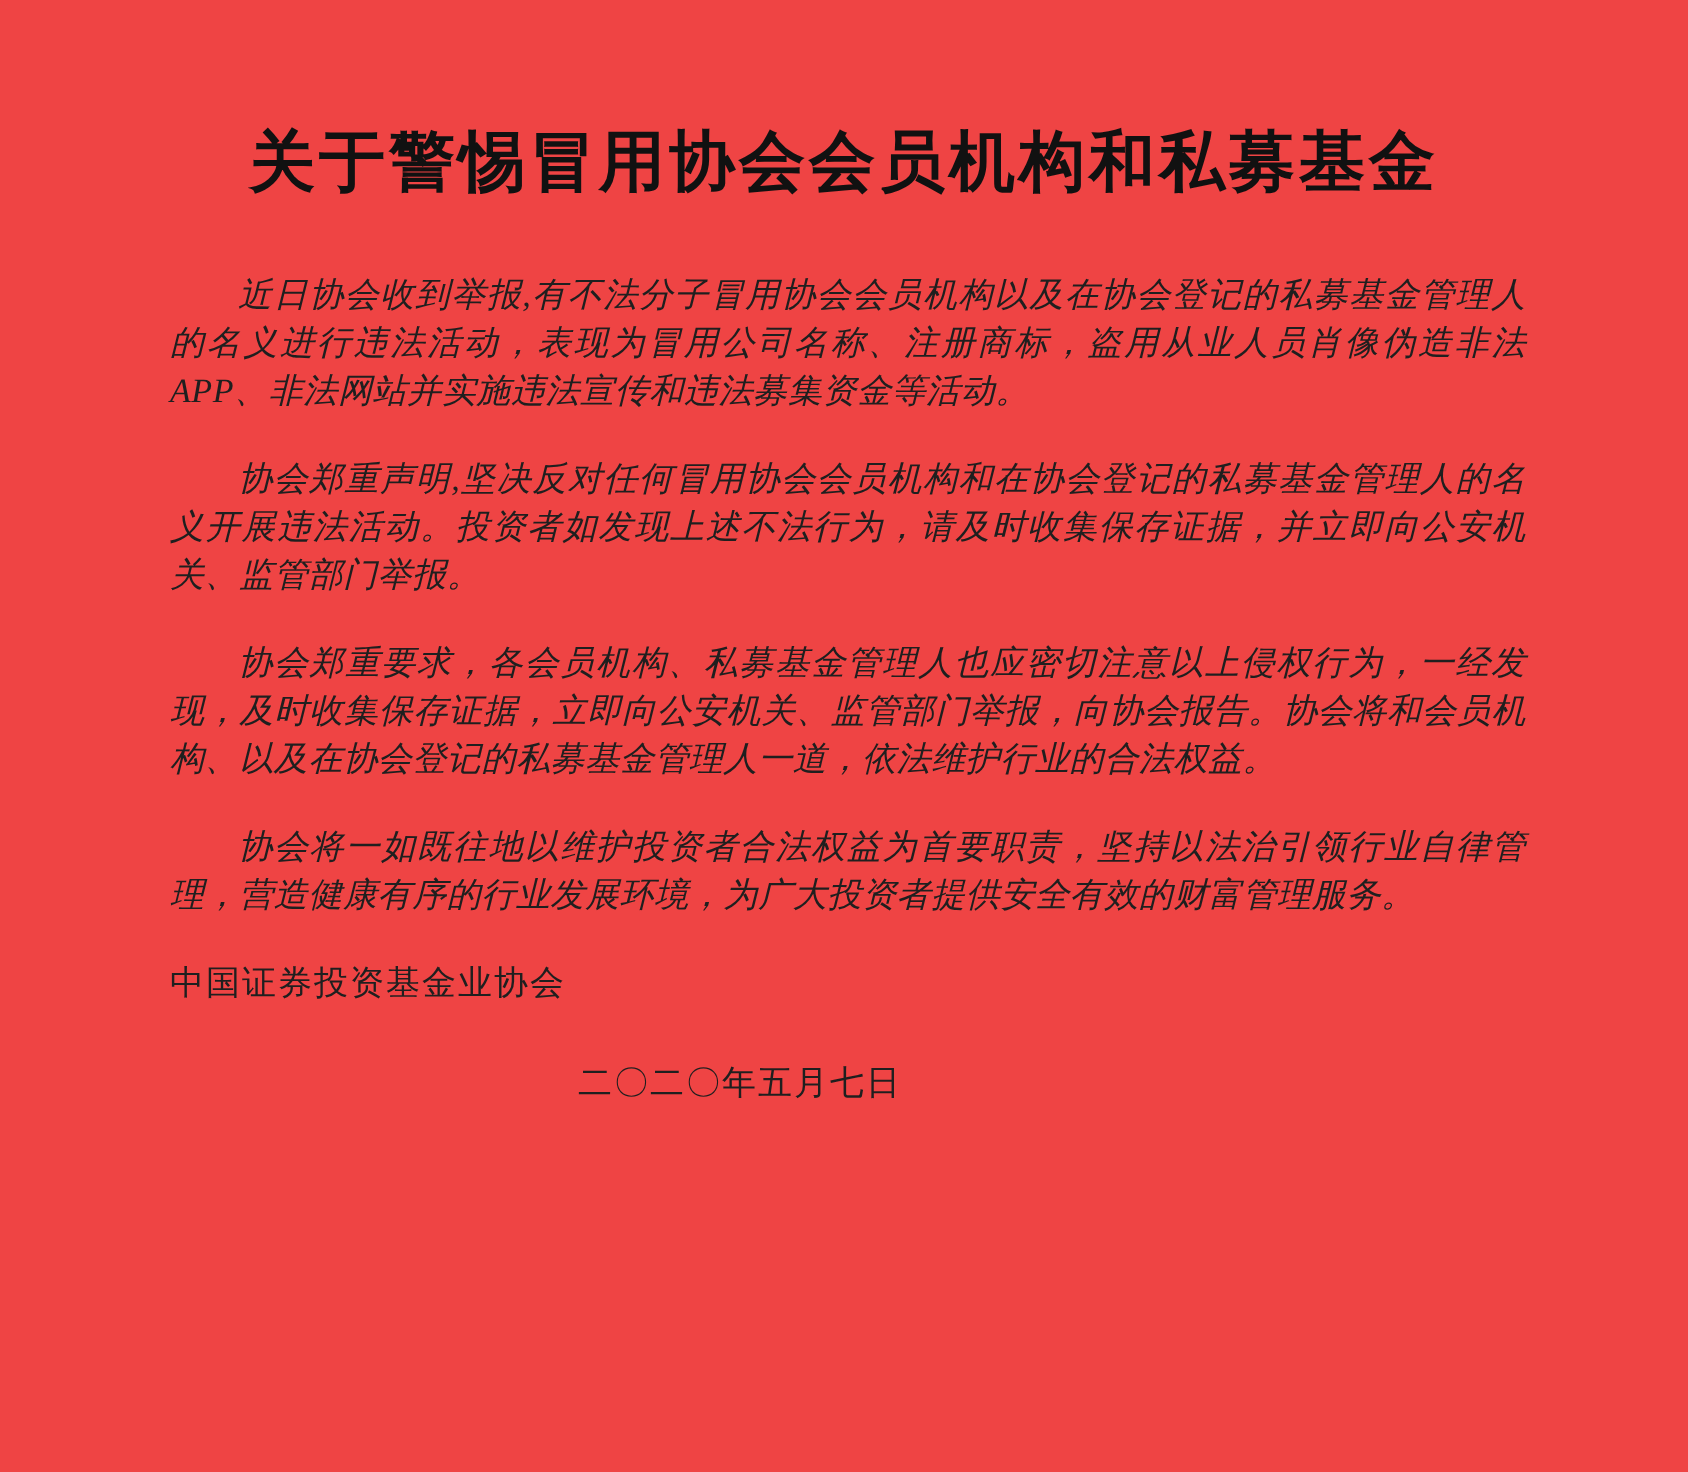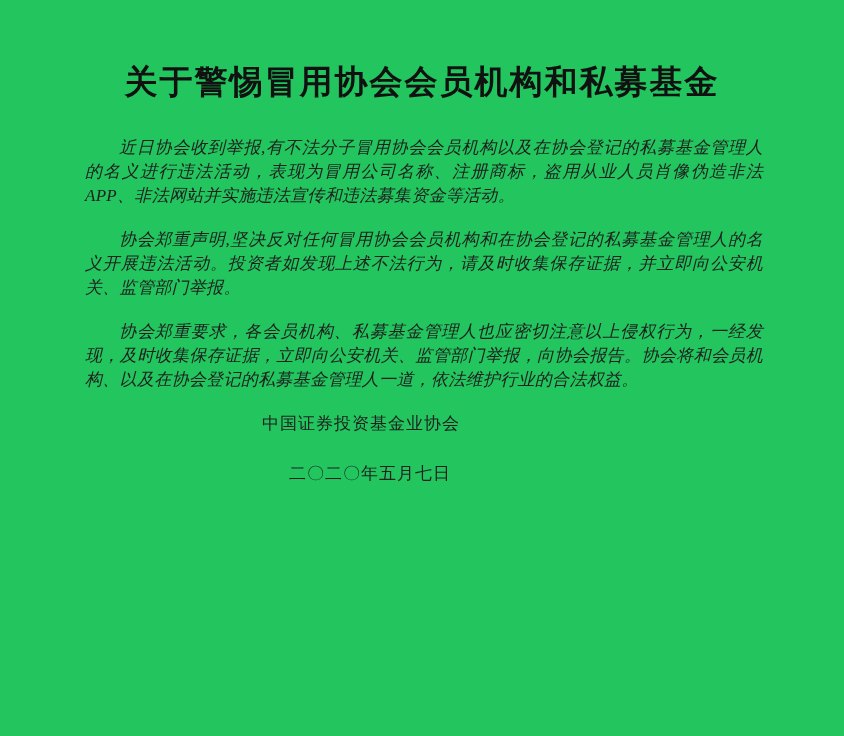--- a/index.html
+++ b/index.html
@@ -40,46 +40,47 @@
     letter-spacing: 0.3px;
     text-align: justify;
     text-indent: 2em;
     color: #1f1f1f;
     font-style: italic;
   }
   .signature {
     font-size: 17px;
     line-height: 24px;
     letter-spacing: 1px;
-    text-align: center;
+    text-align: left;
     padding-right: 126px;
     margin-bottom: 26px;
     color: #1f1f1f;
   }
   .date {
     font-size: 17px;
     line-height: 24px;
     letter-spacing: 1px;
     text-align: center;
     padding-right: 108px;
     color: #1f1f1f;
   }
 </style>
 </head>
 <body>
 
-<div class="page" style="background: #22c55e; color: rgb(31, 31, 31);">
+<div class="page" style="background: #ef4444; color: rgb(31, 31, 31);">
 
   <h1 class="title">
     <span class="title-line">关于警惕冒用协会会员机构和私募基金</span>
   </h1>
 
   <div class="content">
     <p>近日协会收到举报,有不法分子冒用协会会员机构以及在协会登记的私募基金管理人的名义进行违法活动，表现为冒用公司名称、注册商标，盗用从业人员肖像伪造非法 APP、非法网站并实施违法宣传和违法募集资金等活动。</p>
     <p>协会郑重声明,坚决反对任何冒用协会会员机构和在协会登记的私募基金管理人的名义开展违法活动。投资者如发现上述不法行为，请及时收集保存证据，并立即向公安机关、监管部门举报。</p>
     <p>协会郑重要求，各会员机构、私募基金管理人也应密切注意以上侵权行为，一经发现，及时收集保存证据，立即向公安机关、监管部门举报，向协会报告。协会将和会员机构、以及在协会登记的私募基金管理人一道，依法维护行业的合法权益。</p>
+    <p>协会将一如既往地以维护投资者合法权益为首要职责，坚持以法治引领行业自律管理，营造健康有序的行业发展环境，为广大投资者提供安全有效的财富管理服务。</p>
 
     <div class="signature">中国证券投资基金业协会</div>
 
     <div class="date">二〇二〇年五月七日</div>
   </div>
 
 </div>
 
 </body></html>

